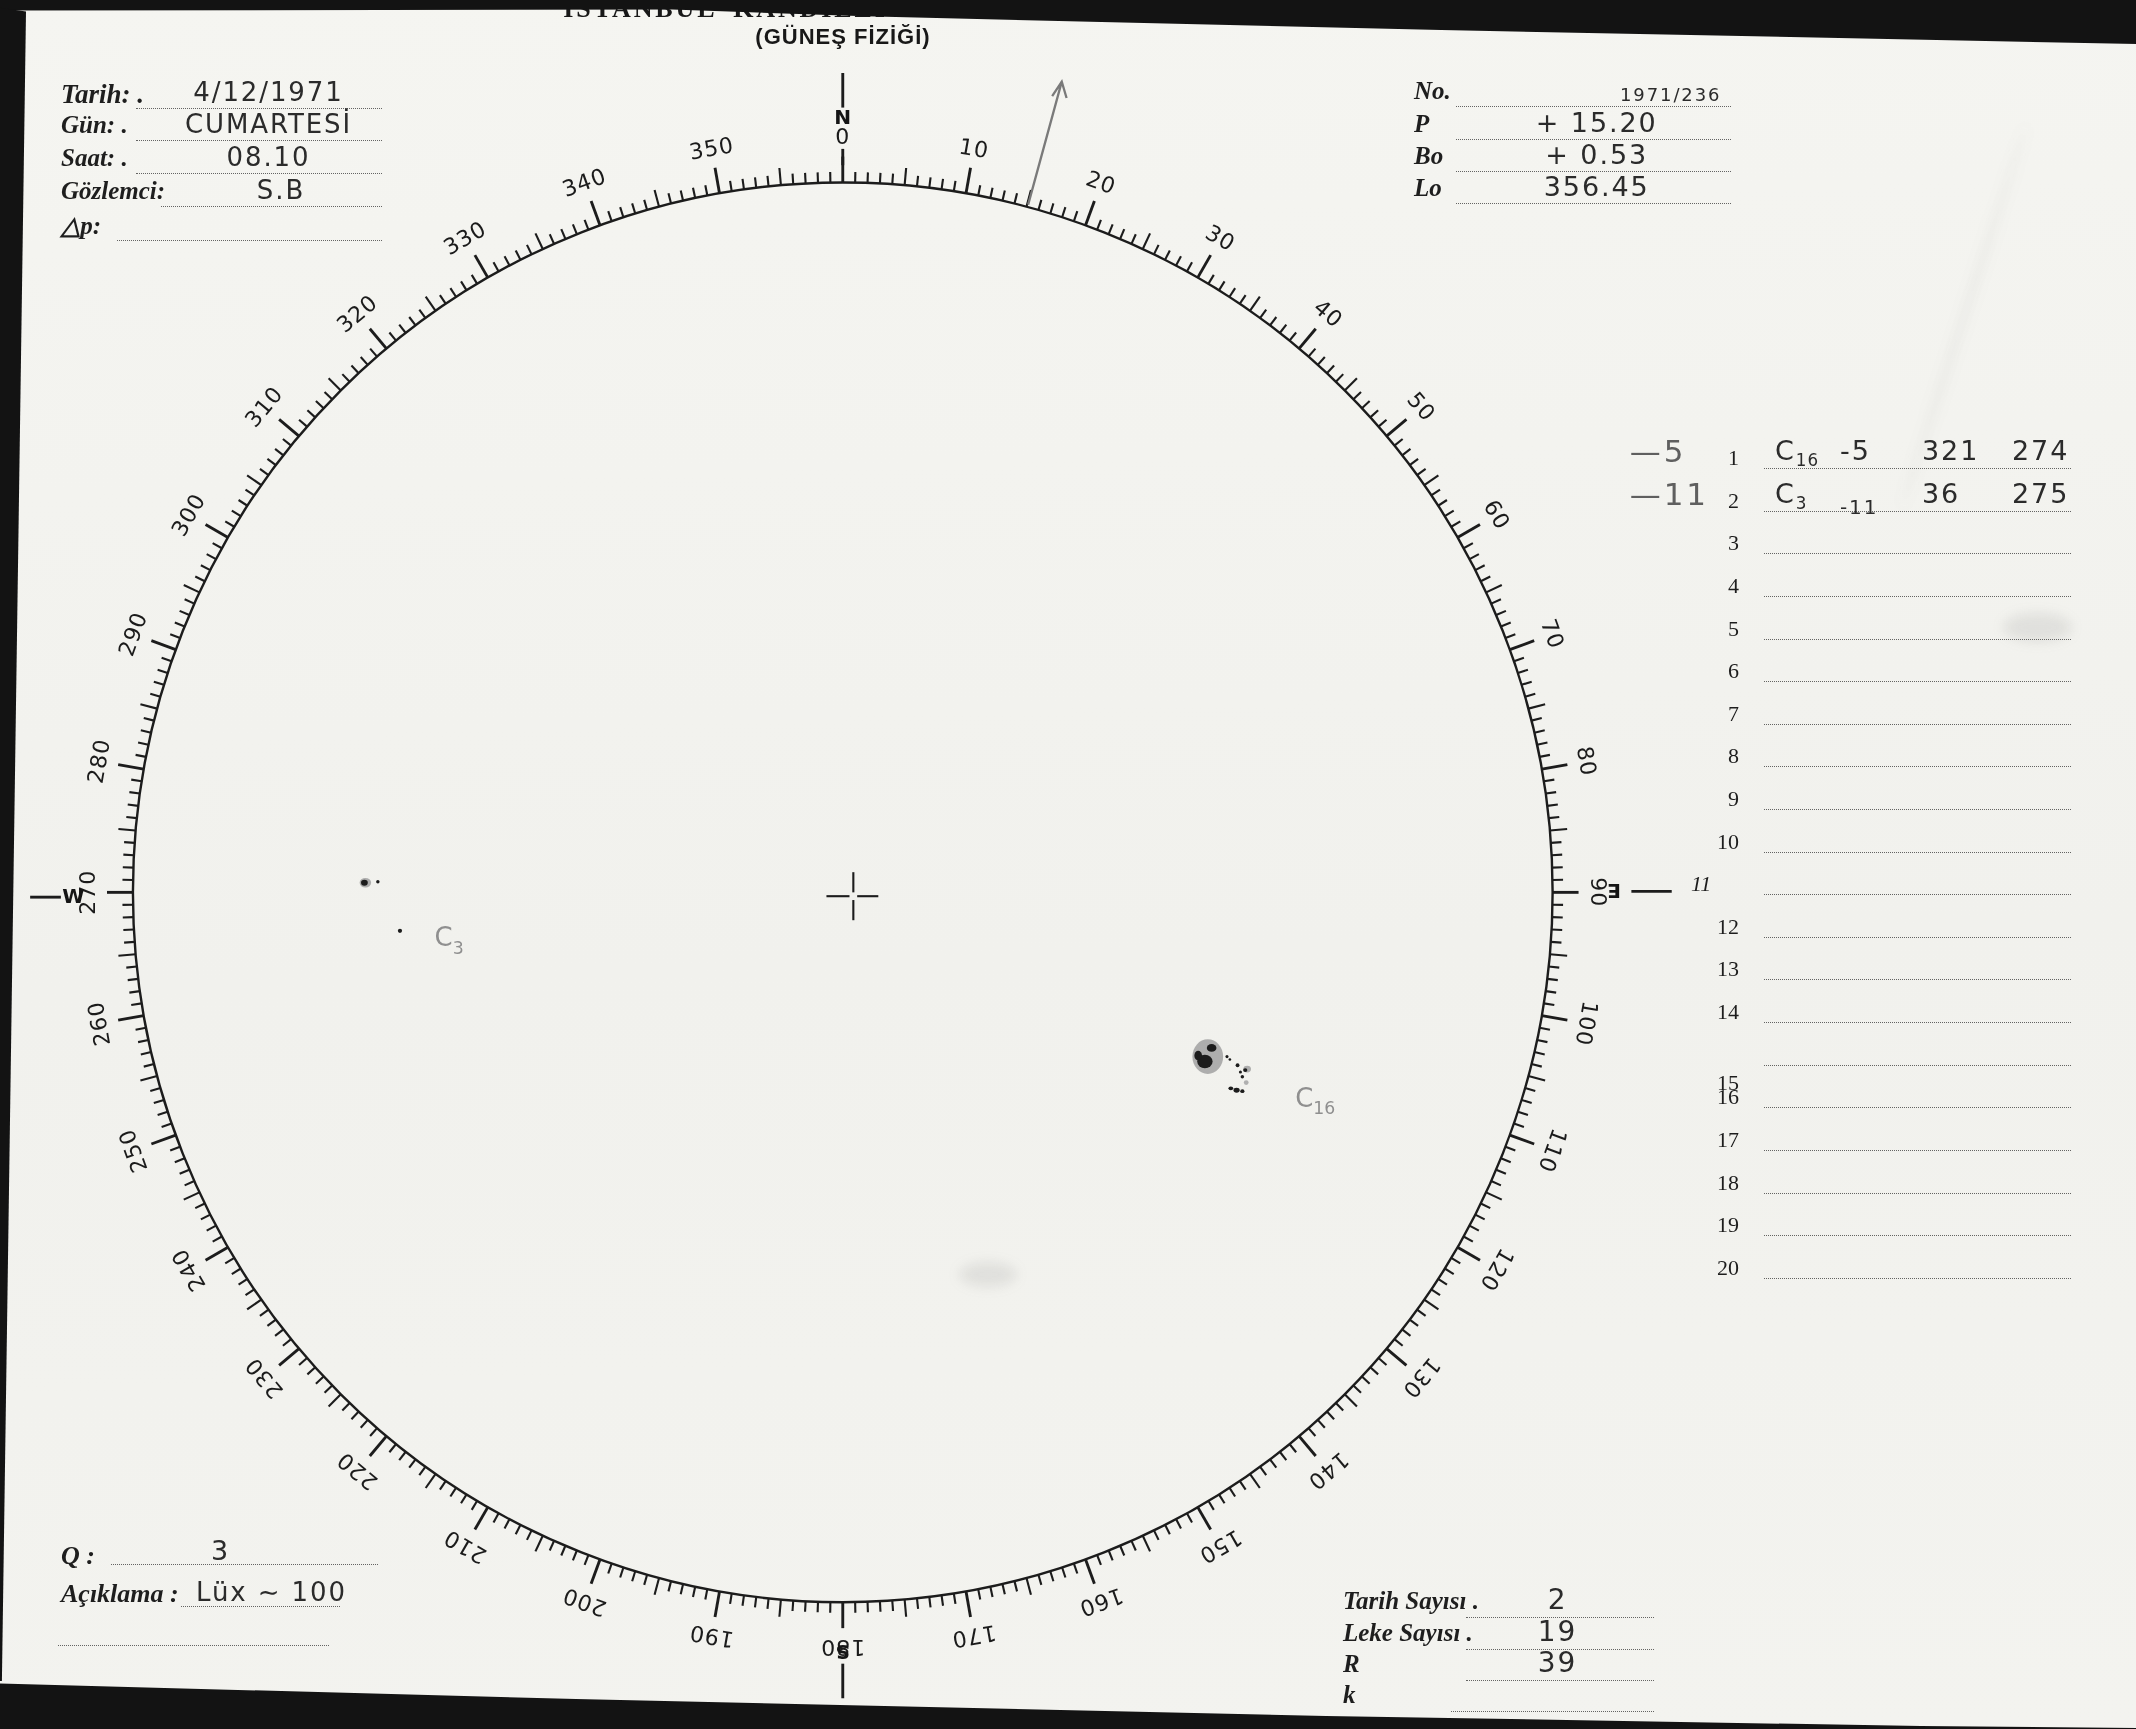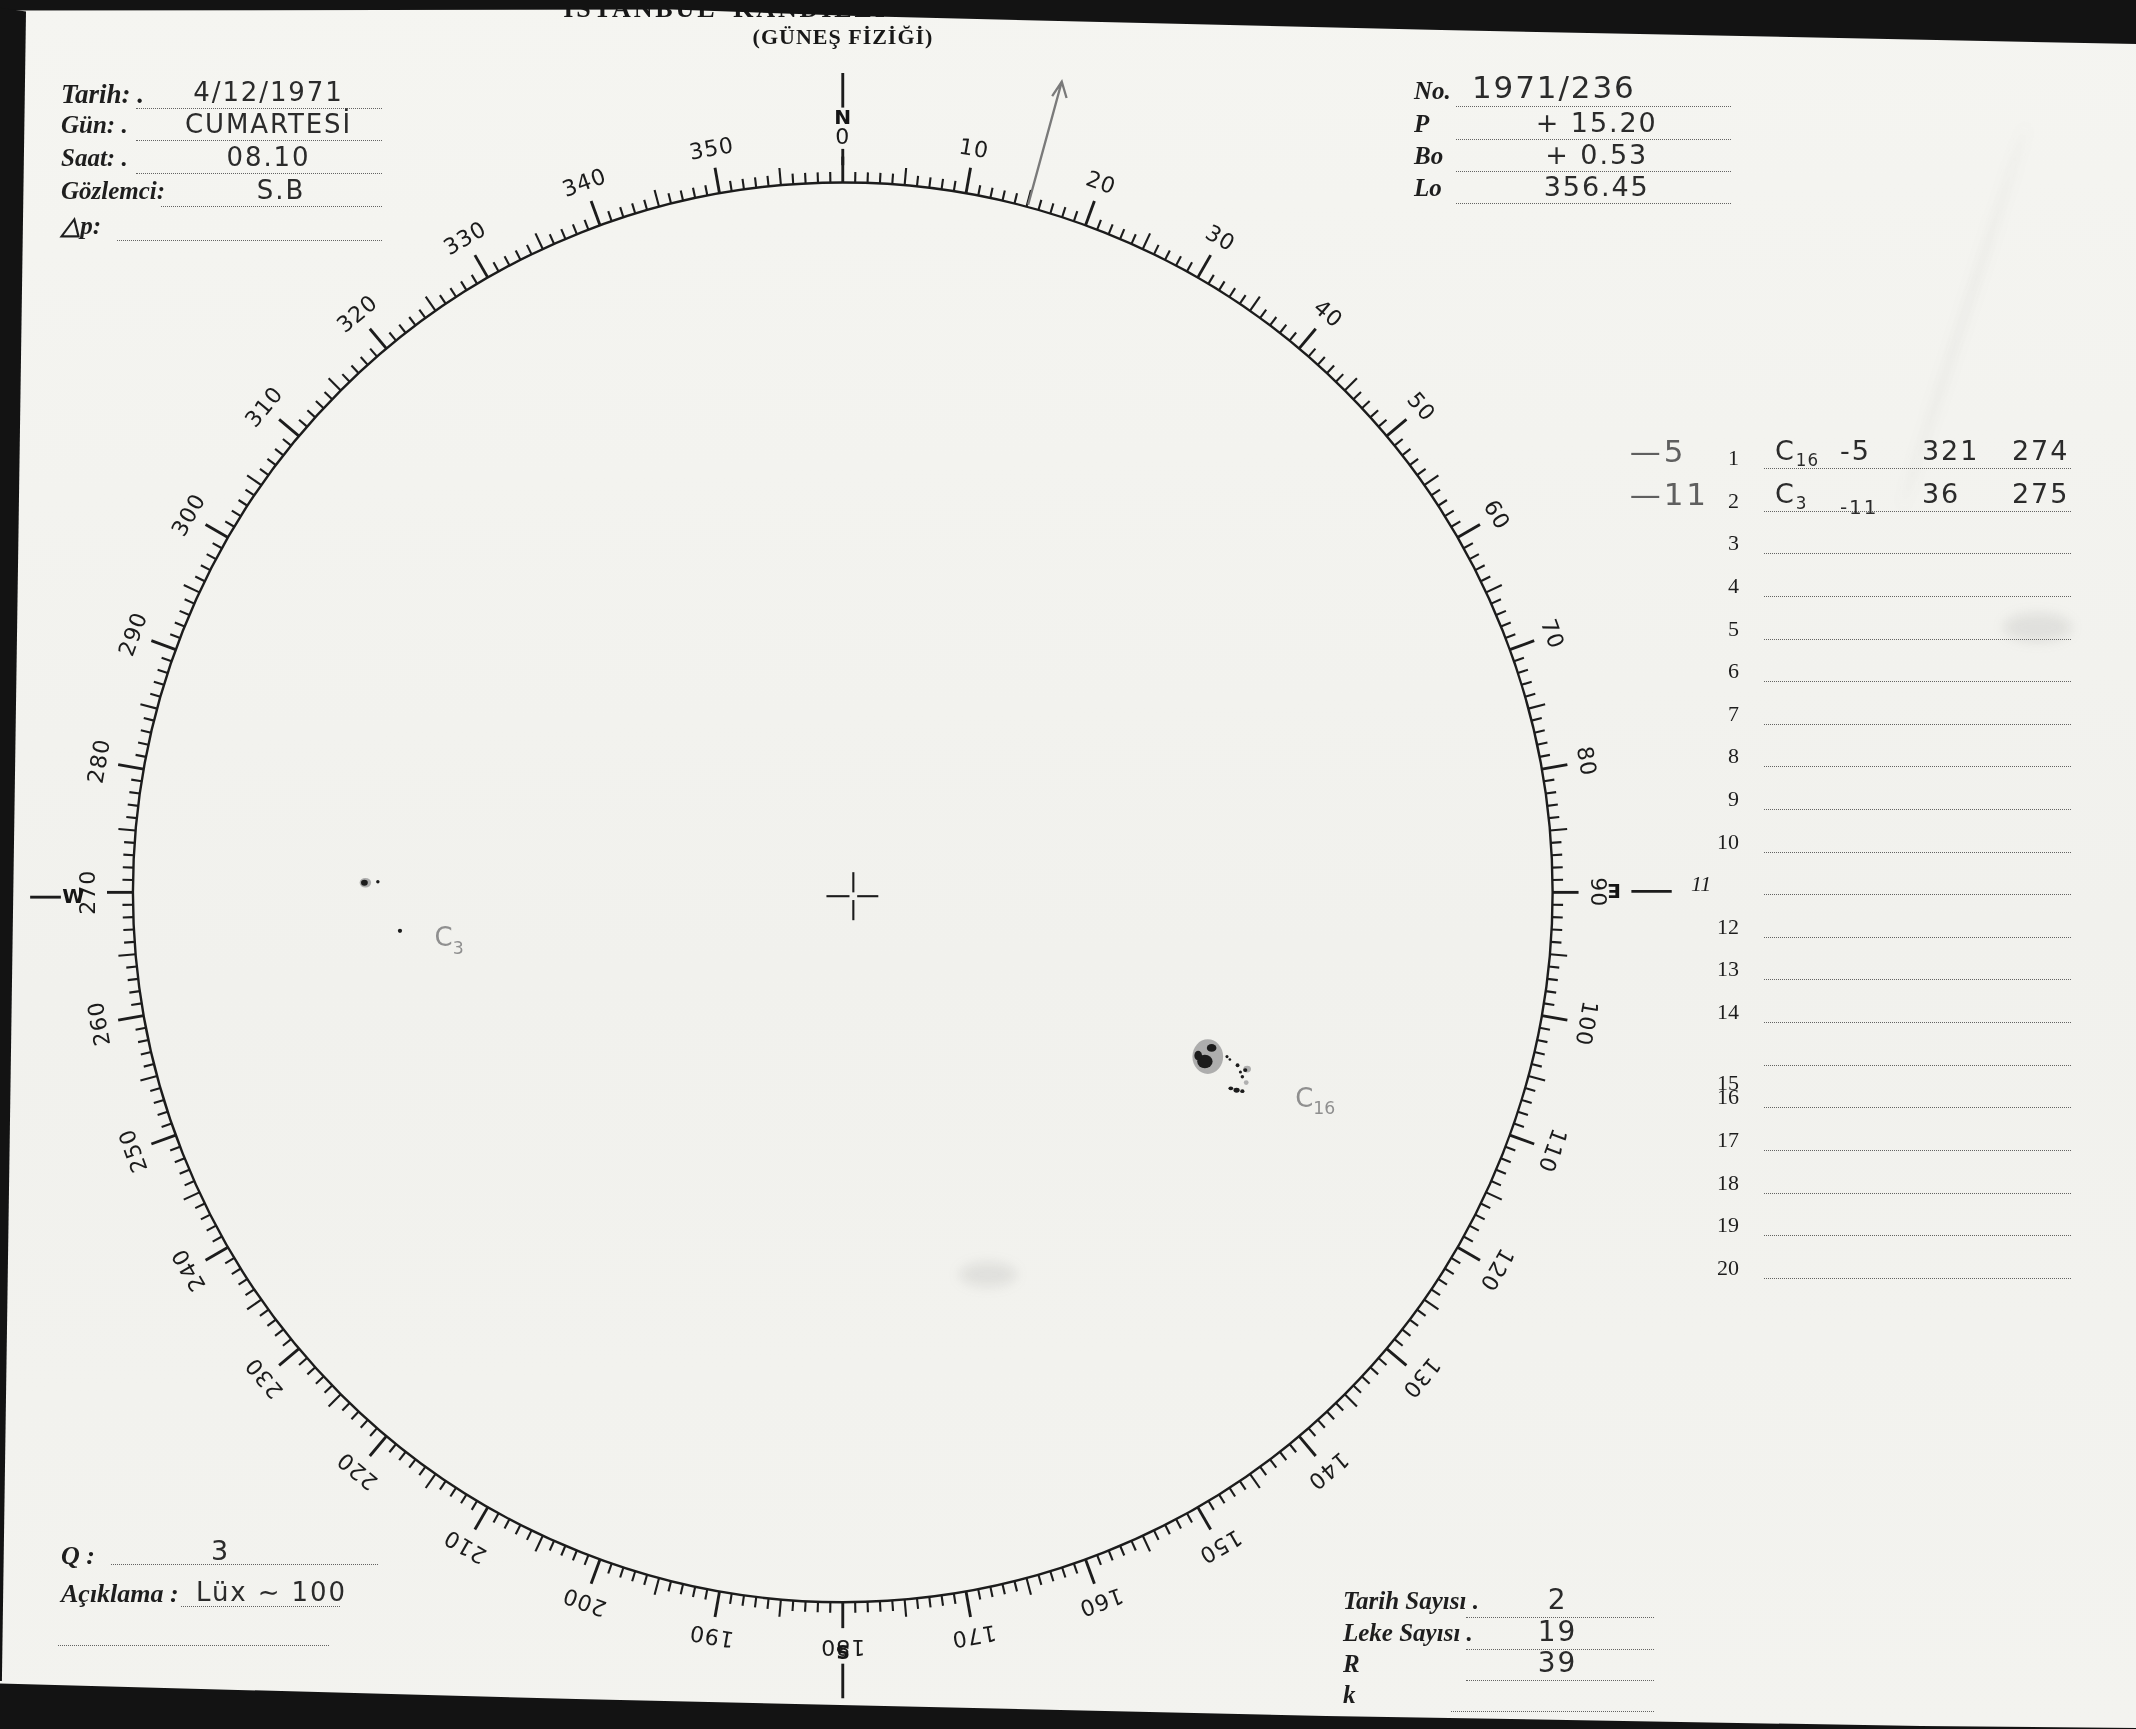--- a/index.html
+++ b/index.html
@@ -11,21 +11,21 @@
   #edge-top{left:0;top:0;width:2137px;height:48px;
     clip-path:polygon(0 0,2137px 0,2137px 44px,1441px 30px,865px 16.3px,672px 9.6px,0 10.6px);}
   #edge-bottom{left:0;top:1672px;width:2137px;height:58px;
     clip-path:polygon(0 58px,0 11.5px,576px 27px,1326px 44px,1921px 54px,2137px 56px,2137px 58px);}
   #edge-left{left:0;top:0;width:38px;height:1729px;
     clip-path:polygon(0 7.7px,26px 11.5px,1.9px 1681px,0 1681px);}
   .title{position:absolute;left:843px;top:-5.8px;transform:translateX(-50%);
          font-family:"Liberation Serif",serif;font-weight:bold;font-size:26px;
          letter-spacing:2.9px;word-spacing:7.7px;white-space:nowrap;color:#181818;z-index:8;}
   .subtitle{position:absolute;left:843px;top:24px;transform:translateX(-50%);
-         font-family:Liberation Serif, serif;font-weight:bold;font-size:22px;
+         font-family:Liberation Sans, sans-serif;font-weight:bold;font-size:22px;
          letter-spacing:1px;white-space:nowrap;color:#181818;z-index:8;}
   .flabel{font-family:"Liberation Serif",serif;font-style:italic;font-weight:bold;
           color:#1e1e1e;white-space:nowrap;}
   .hw{font-family:"DejaVu Sans",sans-serif;color:#2b2b2b;letter-spacing:1.9px;white-space:nowrap;}
   .pencil{font-family:"DejaVu Sans",sans-serif;color:#5f5f5f;white-space:nowrap;}
   .dots{position:absolute;height:0;border-bottom:1.9px dotted rgba(45,45,45,.72);}
   .meta-row{position:absolute;}
   .trow{position:absolute;}
   .rownum{font-family:"Liberation Serif",serif;color:#1d1d1d;}
   #disk{position:absolute;left:0;top:0;width:2137px;height:1729px;z-index:5;}
@@ -515,21 +515,21 @@
       </div>
       <div class="meta-row" style="left: 61px; top: 211px; width: 321px; height: 33px;">
         <span class="flabel" style="position: absolute; left: 0px; top: 0px; font-size: 25px;">△p:</span>
         <div class="dots" style="left: 56px; right: 0px; bottom: 2.9px;"></div>
       </div>
     </div>
   <div id="meta-right">
       <div class="meta-row" style="left: 1414px; top: 77px; width: 317px; height: 33px;">
         <span class="flabel" style="position: absolute; left: 0px; top: 0px; font-size: 25px;">No.</span>
         <div class="dots" style="left: 42px; right: 0px; bottom: 2.9px;"></div>
-        <span class="hw" style="position: absolute; left: 58px; right: 9.6px; bottom: 4.8px; text-align: left; font-size: 31px;">1971/236</span>
+        <span class="hw" style="position: absolute; left: 58px; right: 9.6px; bottom: 4.8px; text-align: right; font-size: 18px;">1971/236</span>
       </div>
       <div class="meta-row" style="left: 1414px; top: 110px; width: 317px; height: 33px;">
         <span class="flabel" style="position: absolute; left: 0px; top: 0px; font-size: 25px;">P</span>
         <div class="dots" style="left: 42px; right: 0px; bottom: 2.9px;"></div>
         <span class="hw" style="position: absolute; left: 58px; right: 9.6px; bottom: 4.8px; text-align: center; font-size: 27px;">+ 15.20</span>
       </div>
       <div class="meta-row" style="left: 1414px; top: 142px; width: 317px; height: 33px;">
         <span class="flabel" style="position: absolute; left: 0px; top: 0px; font-size: 25px;">Bo</span>
         <div class="dots" style="left: 42px; right: 0px; bottom: 2.9px;"></div>
         <span class="hw" style="position: absolute; left: 58px; right: 9.6px; bottom: 4.8px; text-align: center; font-size: 27px;">+ 0.53</span>

